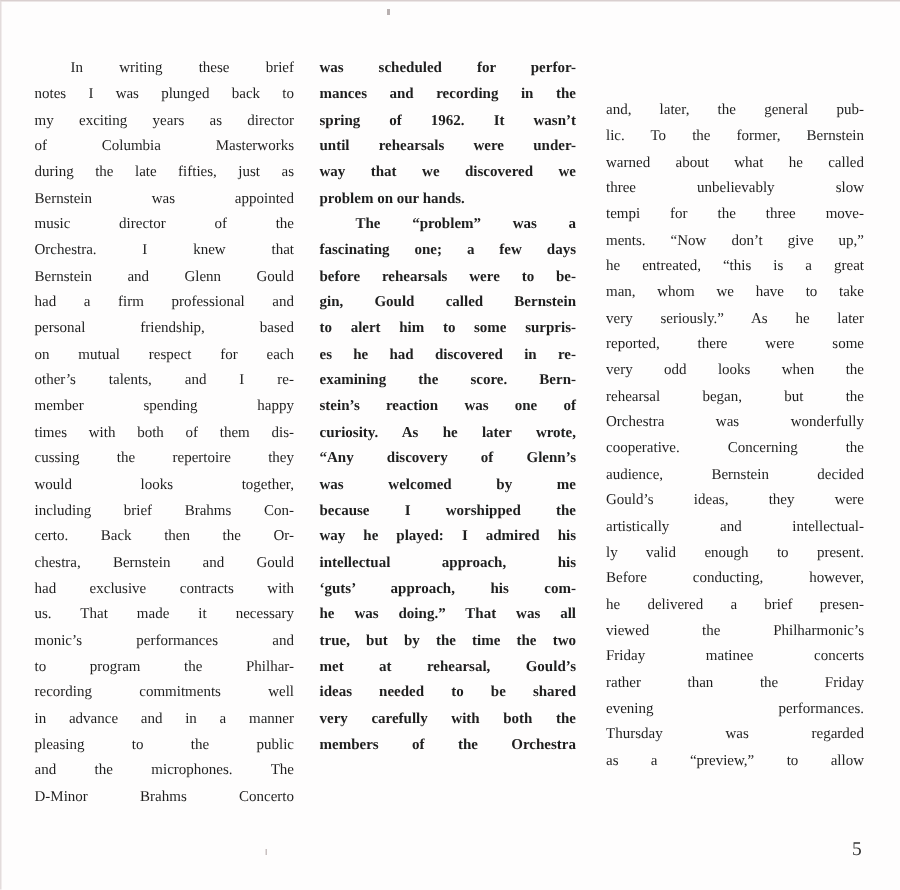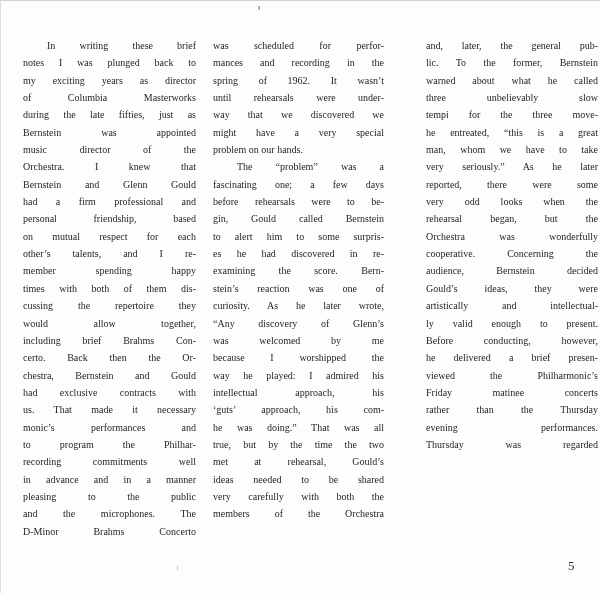--- a/index.html
+++ b/index.html
@@ -23,22 +23,22 @@
   }
   .col {
     position: absolute; top: 36px;
     font-family: "Liberation Serif", serif;
     font-size: 10px;
     line-height: 17.35px;
     text-align: justify;
     hyphens: manual;
   }
   .col1 { left: 22px; width: 173px; }
-  .col2 { left: 212px; width: 171px; }
-  .col3 { left: 425px; width: 172px; }
+  .col2 { left: 212px; width: 171px; font-weight: bold; }
+  .col3 { left: 403px; width: 172px; margin-top: 28px; }
   .col .line { display: block; text-align: justify; text-align-last: justify; white-space: nowrap; }
   .col .line.last { text-align-last: left; }
   .indent { padding-left: 24px; }
   .indent-small { padding-left: 16px; }
   .page-number {
     position: absolute; left: 567px; top: 557px;
     font-family: "Liberation Serif", serif; font-size: 13px; color: #333;
   }
   .margin-mark {
     position: absolute; left: 176px; top: 565px;
@@ -61,42 +61,41 @@
     <span class="line">music director of the</span>
     <span class="line">Orchestra. I knew that</span>
     <span class="line">Bernstein and Glenn Gould</span>
     <span class="line">had a firm professional and</span>
     <span class="line">personal friendship, based</span>
     <span class="line">on mutual respect for each</span>
     <span class="line">other’s talents, and I re-</span>
     <span class="line">member spending happy</span>
     <span class="line">times with both of them dis-</span>
     <span class="line">cussing the repertoire they</span>
-    <span class="line">would allow together,</span>
+    <span class="line">would looks together,</span>
     <span class="line">including brief Brahms Con-</span>
     <span class="line">certo. Back then the Or-</span>
     <span class="line">chestra, Bernstein and Gould</span>
     <span class="line">had exclusive contracts with</span>
     <span class="line">us. That made it necessary</span>
     <span class="line">monic’s performances and</span>
     <span class="line">to program the Philhar-</span>
     <span class="line">recording commitments well</span>
     <span class="line">in advance and in a manner</span>
     <span class="line">pleasing to the public</span>
     <span class="line">and the microphones. The</span>
     <span class="line">D-Minor Brahms Concerto</span>
   </div>
 
   <div class="col col2">
     <span class="line">was scheduled for perfor-</span>
     <span class="line">mances and recording in the</span>
     <span class="line">spring of 1962. It wasn’t</span>
     <span class="line">until rehearsals were under-</span>
     <span class="line">way that we discovered we</span>
-    <span class="line">might have a very special</span>
     <span class="line last">problem on our hands.</span>
     <span class="line indent">The “problem” was a</span>
     <span class="line">fascinating one; a few days</span>
     <span class="line">before rehearsals were to be-</span>
     <span class="line">gin, Gould called Bernstein</span>
     <span class="line">to alert him to some surpris-</span>
     <span class="line">es he had discovered in re-</span>
     <span class="line">examining the score. Bern-</span>
     <span class="line">stein’s reaction was one of</span>
     <span class="line">curiosity. As he later wrote,</span>
@@ -113,36 +112,38 @@
     <span class="line">very carefully with both the</span>
     <span class="line">members of the Orchestra</span>
   </div>
 
   <div class="col col3">
     <span class="line">and, later, the general pub-</span>
     <span class="line">lic. To the former, Bernstein</span>
     <span class="line">warned about what he called</span>
     <span class="line">three unbelievably slow</span>
     <span class="line">tempi for the three move-</span>
+    <span class="line">ments. “Now don’t give up,”</span>
     <span class="line">he entreated, “this is a great</span>
     <span class="line">man, whom we have to take</span>
     <span class="line">very seriously.” As he later</span>
     <span class="line">reported, there were some</span>
     <span class="line">very odd looks when the</span>
     <span class="line">rehearsal began, but the</span>
     <span class="line">Orchestra was wonderfully</span>
     <span class="line">cooperative. Concerning the</span>
     <span class="line">audience, Bernstein decided</span>
     <span class="line">Gould’s ideas, they were</span>
     <span class="line">artistically and intellectual-</span>
     <span class="line">ly valid enough to present.</span>
     <span class="line">Before conducting, however,</span>
     <span class="line">he delivered a brief presen-</span>
     <span class="line">viewed the Philharmonic’s</span>
     <span class="line">Friday matinee concerts</span>
-    <span class="line">rather than the Thursday</span>
+    <span class="line">rather than the Friday</span>
     <span class="line">evening performances.</span>
     <span class="line">Thursday was regarded</span>
+    <span class="line">as a “preview,” to allow</span>
   </div>
 
   <div class="margin-mark"></div>
   <div class="page-number">5</div>
 </div>
 
 </body></html>

